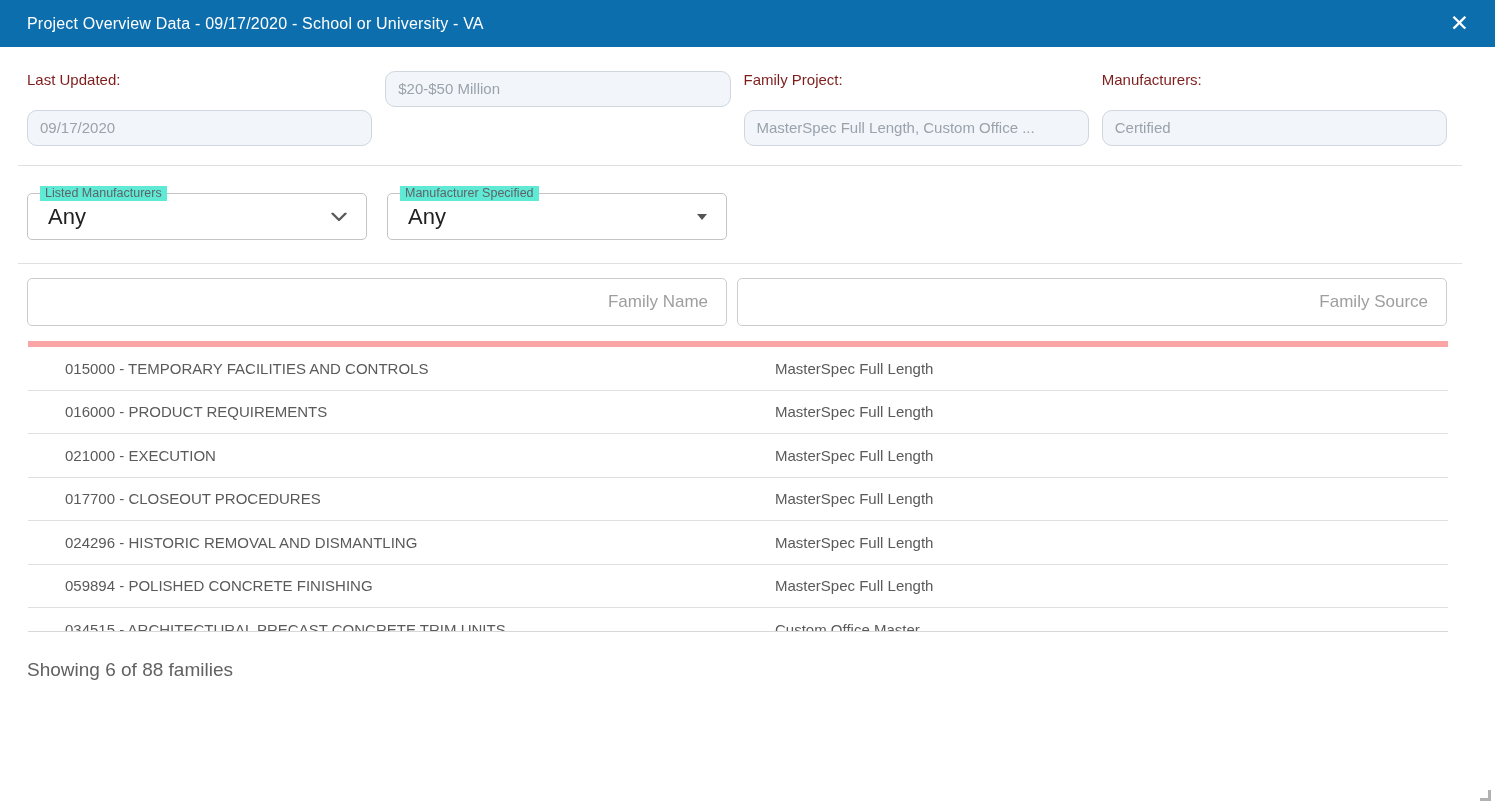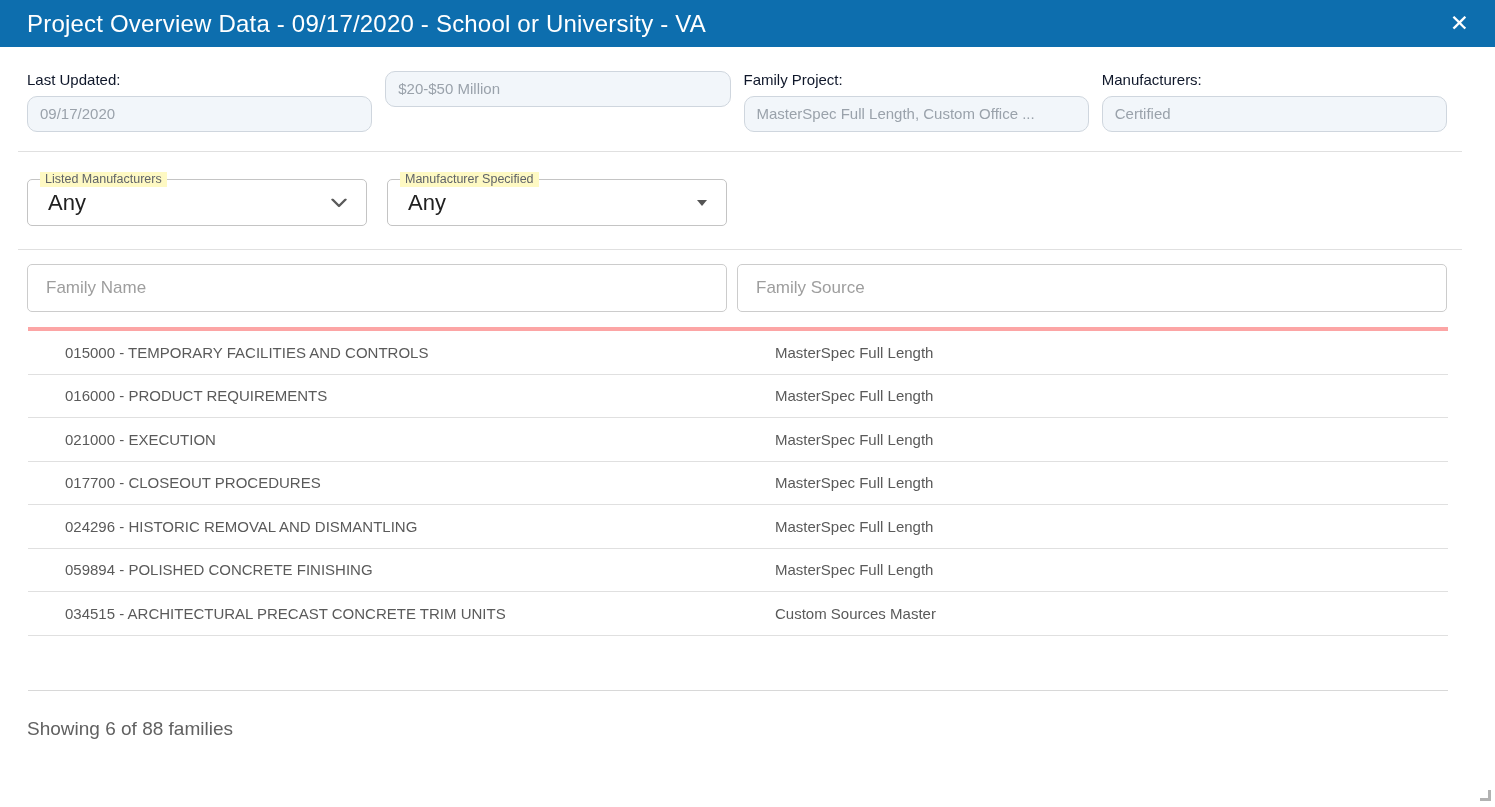--- a/index.html
+++ b/index.html
@@ -16,21 +16,21 @@
   .header {
     height:47px;
     background:#0d6eae;
     display:flex;
     align-items:center;
     justify-content:space-between;
     padding:0 18px 0 27px;
   }
   .header .title {
     color:#ffffff;
-    font-size:24px;
+    font-size:16px;
     letter-spacing:0.2px;
     white-space:nowrap;
   }
   .close-btn {
     color:#ffffff;
     font-size:23px;
     line-height:1;
     cursor:pointer;
     padding:4px 8px;
     user-select:none;
@@ -38,22 +38,22 @@
 
   
   .fields-row {
     display:flex;
     gap:13px;
     margin:24px 48px 0 27px;
   }
   .field { flex:1; min-width:0; }
   .field-label {
     font-size:15px;
-    color:#0f172a;
-    margin-bottom:7px;
+    color:#7f1d1d;
+    margin-bottom:21px;
     line-height:18px;
   }
   .readonly-input {
     height:36px;
     background:#f2f6fa;
     border:1px solid #cfd6de;
     border-radius:10px;
     color:#9aa2ab;
     font-size:15px;
     line-height:34px;
@@ -83,21 +83,21 @@
     height:47px;
     border:1px solid #c4c4c4;
     border-radius:5px;
     cursor:pointer;
     background:#fff;
   }
   .select-label {
     position:absolute;
     top:-8px;
     left:12px;
-    background:#fef9c3;
+    background:#5eead4;
     padding:0 5px;
     font-size:12.5px;
     color:#5f6368;
     line-height:15px;
     white-space:nowrap;
   }
   .select-value {
     font-size:22px;
     color:#212121;
     line-height:45px;
@@ -127,31 +127,32 @@
   .search-input {
     height:48px;
     border:1px solid #cccccc;
     border-radius:5px;
     font-family:"Liberation Sans", sans-serif;
     font-size:17px;
     color:#333;
     padding:0 18px;
     outline:none;
     background:#fff;
+    text-align:right;
   }
   .search-input::placeholder { color:#9e9e9e; opacity:1; }
   .search-input.family-name { width:700px; }
   .search-input.family-source { flex:1; }
 
   
   .table-viewport {
     margin:15px 47px 0 28px;
-    height:364px;
-    overflow:hidden;
-    border-top:4px solid #fca5a5;
+    height:291px;
+    overflow:hidden;
+    border-top:6px solid #fca5a5;
     border-bottom:1px solid #d8d8d8;
   }
   .trow {
     height:43.5px;
     display:flex;
     align-items:center;
     border-bottom:1px solid #e0e0e0;
     font-size:15px;
     color:#5a5a5a;
     cursor:default;
@@ -263,19 +264,19 @@
   <div class="trow">
     <div class="col1">024296 - HISTORIC REMOVAL AND DISMANTLING</div>
     <div class="col2">MasterSpec Full Length</div>
   </div>
   <div class="trow">
     <div class="col1">059894 - POLISHED CONCRETE FINISHING</div>
     <div class="col2">MasterSpec Full Length</div>
   </div>
   <div class="trow">
     <div class="col1">034515 - ARCHITECTURAL PRECAST CONCRETE TRIM UNITS</div>
-    <div class="col2">Custom Sources Master</div>
+    <div class="col2">Custom Office Master</div>
   </div>
 </div>
 
 <div class="footer-status">Showing 6 of 88 families</div>
 
 <div class="resize-grip"></div>
 
 </body></html>

